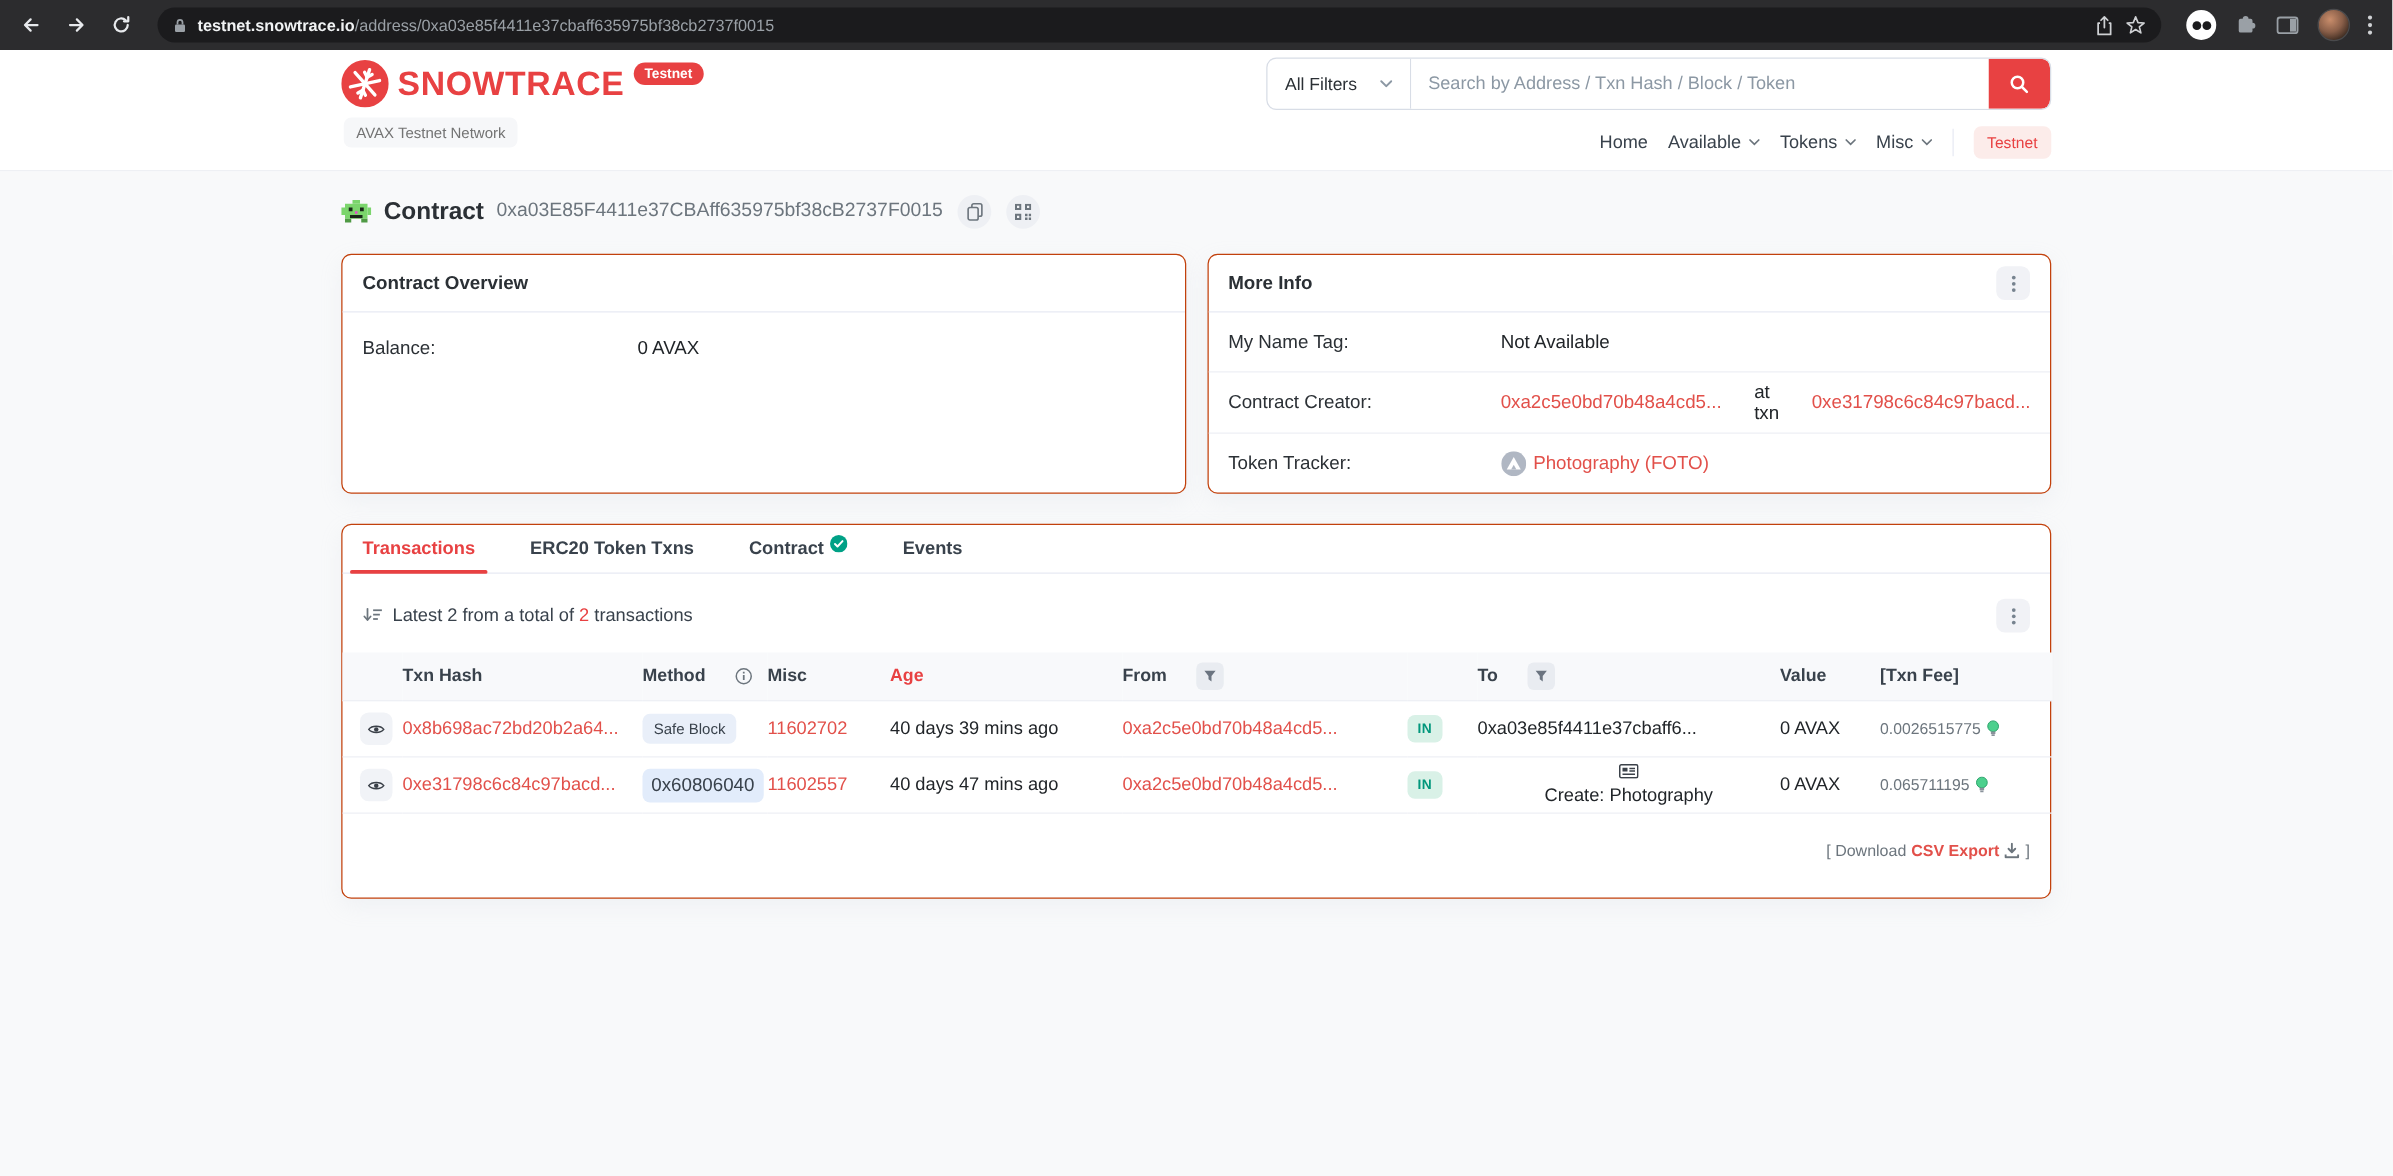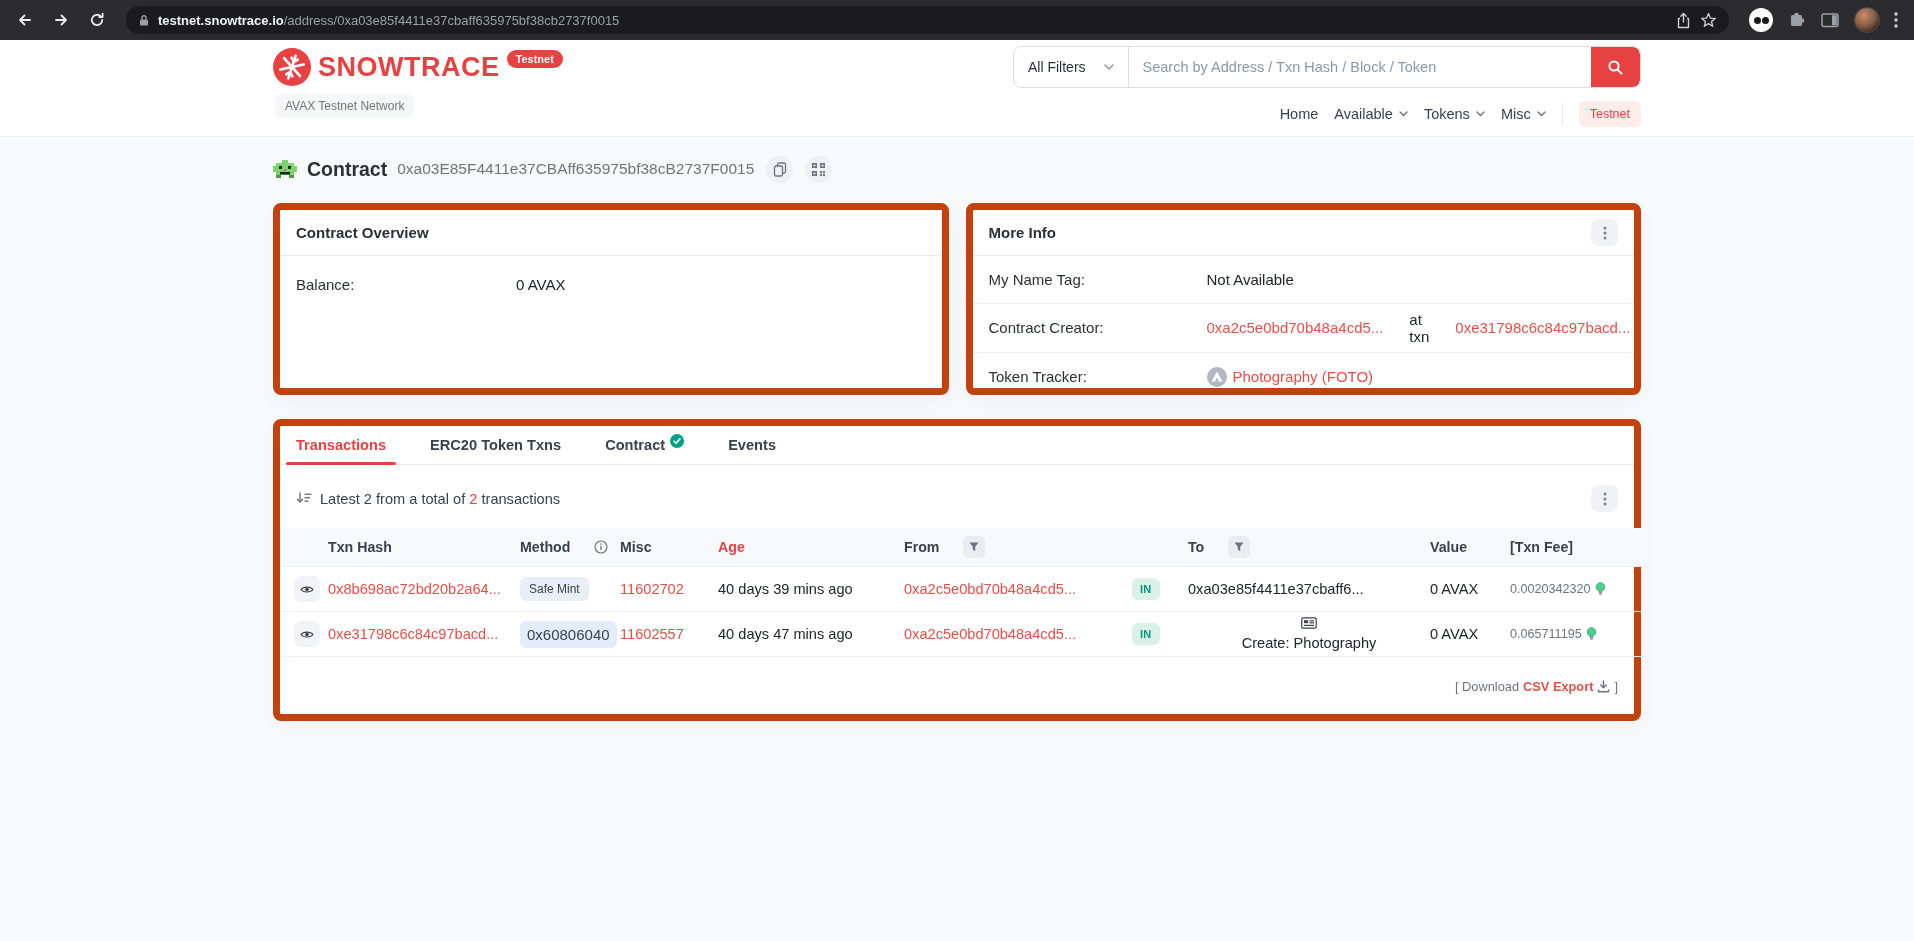--- a/index.html
+++ b/index.html
@@ -41,21 +41,21 @@
 
   
   .main-bg { background:#f8f9fa; height:804px; }
   .container { width:1368px; margin:0 auto; padding-top:14px; }
 
   .title-row { display:flex; align-items:center; gap:10px; height:36px; margin-bottom:16px; }
   .title-row h1 { font-size:19.5px; font-weight:bold; color:#2b3035; }
   .title-address { font-size:15.5px; color:#6c757d; }
   .round-btn { width:27px; height:27px; border-radius:50%; background:#eef0f4; border:none; display:flex; align-items:center; justify-content:center; cursor:pointer; margin-left:2px; }
 
-  .card { background:#fff; border:7px solid #c2410c; border-radius:8px; box-shadow:0 6px 18px rgba(189,197,209,.14); }
+  .card { background:#fff; border:1px solid #c2410c; border-radius:8px; box-shadow:0 6px 18px rgba(189,197,209,.14); }
   .cards-row { display:flex; gap:17px; margin-bottom:24px; }
   .cards-row .card { width:675.5px; height:192px; }
   .card-header { height:46px; display:flex; align-items:center; justify-content:space-between; padding:0 16px; border-bottom:1px solid #e7eaf3; }
   .card-header h2 { font-size:15px; font-weight:bold; color:#2b3035; }
   .sq-btn { width:27px; height:27px; border-radius:7px; background:#f1f2f6; border:none; display:flex; align-items:center; justify-content:center; cursor:pointer; }
 
   .ov-row { display:flex; align-items:center; padding:20px 16px; font-size:15px; }
   .ov-label { width:220px; flex:none; color:#2b3035; }
   .info-row { display:flex; align-items:center; min-height:48.3px; padding:0 16px; font-size:15px; border-bottom:1px solid #eef0f5; }
   .info-row:last-child { border-bottom:none; }
@@ -406,30 +406,30 @@
           <tr>
             <td>
                 <button class="eye-btn">
                   <svg width="14" height="9">
                     <path d="M1 4.5C3.5 1.2 10.5 1.2 13 4.5C10.5 7.8 3.5 7.8 1 4.5Z" fill="none" stroke="#3b4149" stroke-width="1.2"></path>
                     <circle cx="7" cy="4.5" r="1.8" fill="#3b4149"></circle>
                   </svg>
                 </button>
               </td>
             <td class="cell-pad"><a class="red-link">0x8b698ac72bd20b2a64...</a></td>
-            <td><span class="method-badge">Safe Mint</span></td>
+            <td><span class="method-badge">Safe Block</span></td>
             <td><a class="red-link">11602702</a></td>
             <td><span>40 days 39 mins ago</span></td>
             <td><a class="red-link">0xa2c5e0bd70b48a4cd5...</a></td>
             <td><span class="dir-badge">IN</span></td>
             <td><span class="to-plain">0xa03e85f4411e37cbaff6...</span></td>
             <td><span>0 AVAX</span></td>
             <td>
                 <span class="fee-cell">
-                  <span>0.0020342320</span>
+                  <span>0.0026515775</span>
                   <svg width="11" height="14">
                     <circle cx="5.5" cy="5" r="4.3" fill="#4cd08d" stroke="#2aa36a" stroke-width="0.8"></circle>
                     <rect x="3.7" y="9.2" width="3.6" height="2" fill="#8a929b"></rect>
                     <rect x="4.2" y="11.4" width="2.6" height="1.4" fill="#8a929b"></rect>
                   </svg>
                 </span>
               </td>
           </tr>
           <tr>
             <td>

